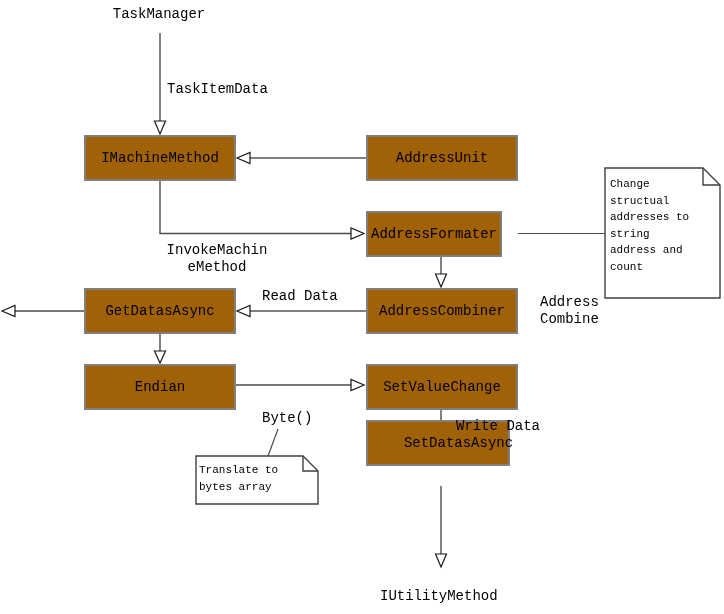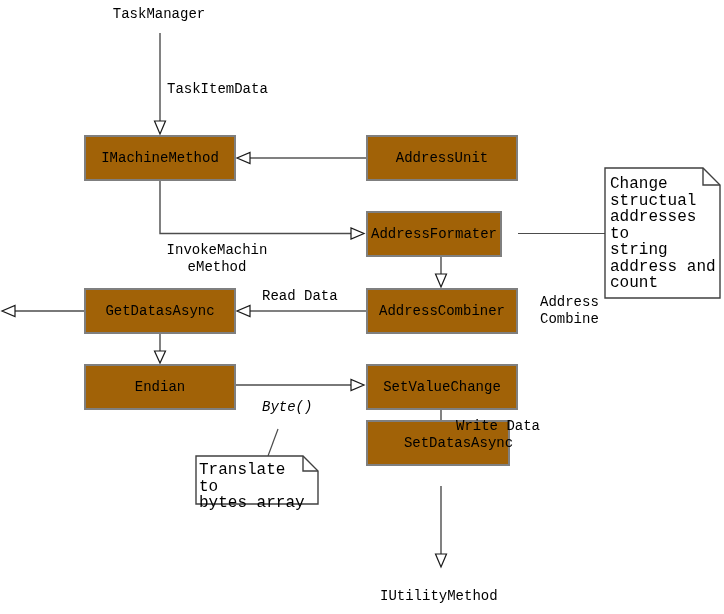--- a/index.html
+++ b/index.html
@@ -23,40 +23,40 @@
   }
   .lbl {
     position:absolute;
     font-size:14px;
     line-height:17px;
     white-space:pre-line;
   }
   .center { text-align:center; }
   .note-text {
     position:absolute;
-    font-size:16px;
+    font-size:11px;
     line-height:16.5px;
     white-space:pre-line;
   }
   
   #n-imachine   { left:84px;  top:135px; width:152px; height:46px; }
   #n-addrunit   { left:366px; top:135px; width:152px; height:46px; }
   #n-addrfmt    { left:366px; top:211px; width:136px; height:46px; }
   #n-addrcomb   { left:366px; top:288px; width:152px; height:46px; }
   #n-getdatas   { left:84px;  top:288px; width:152px; height:46px; }
   #n-endian     { left:84px;  top:364px; width:152px; height:46px; }
   #n-setvalue   { left:366px; top:364px; width:152px; height:46px; }
   #n-setdatas   { left:366px; top:420px; width:144px; height:46px;padding-left:41px; }
   
   #l-taskmanager { left:100px; top:6px;   width:118px; }
   #l-taskitem    { left:167px; top:81px; }
   #l-invoke      { left:158px; top:242px; width:118px; }
   #l-readdata    { left:262px; top:288px; }
   #l-addrcombine { left:540px; top:294px; }
-  #l-byte        { left:262px; top:399px;font-style:italic; }
+  #l-byte        { left:262px; top:410px; }
   #l-writedata   { left:456px; top:418px; }
   #l-iutility    { left:380px; top:588px; }
   
   #t-note1 { left:610px; top:176px; width:106px; }
   #t-note2 { left:199px; top:462px; width:112px; }
 </style>
 </head>
 <body>
 
 <div class="stage">

